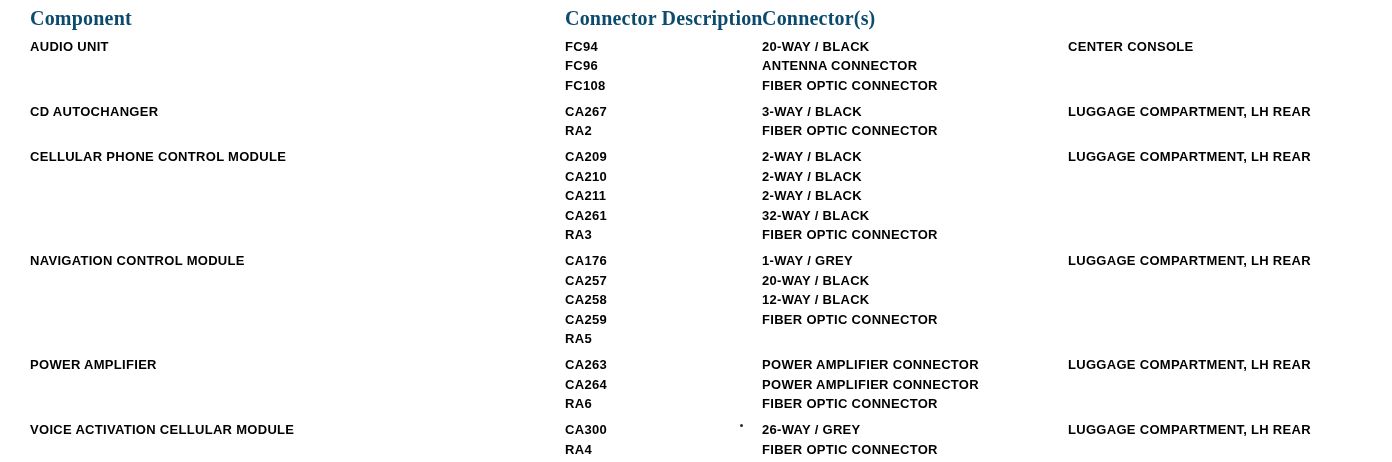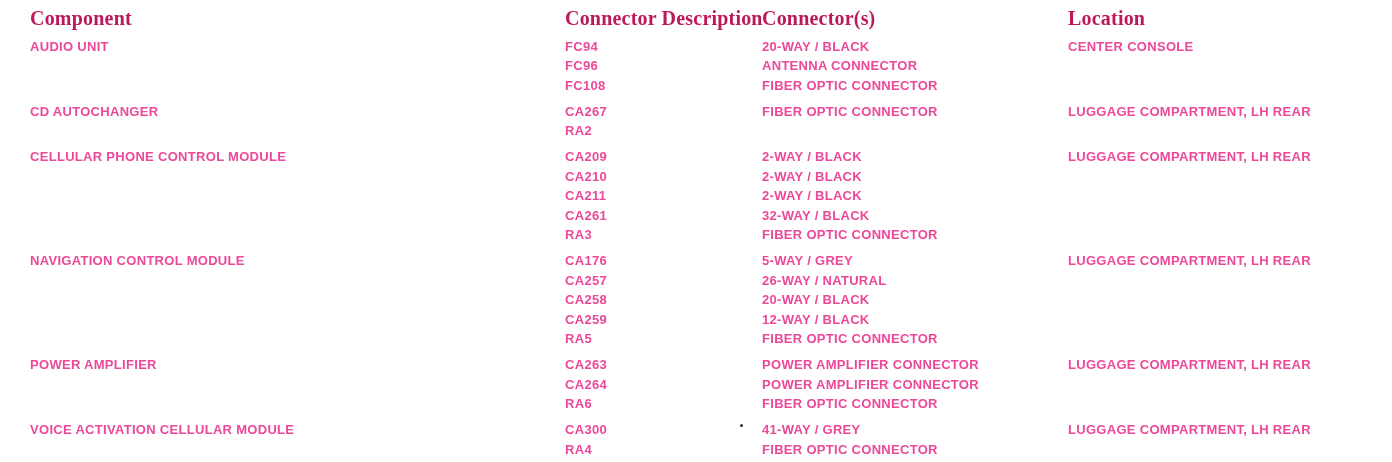--- a/index.html
+++ b/index.html
@@ -19,30 +19,30 @@
   .grid-row {
     display: grid;
     grid-template-columns: 535px 197px 306px 1fr;
     align-items: start;
   }
   .header-row {
     font-family: "Liberation Serif", serif;
     font-weight: 700;
     font-size: 20px;
     line-height: 24px;
-    color: #be185d;
+    color: #0c4a6e;
     letter-spacing: 0.2px;
   }
   .row-group {
     margin-top: 6.5px;
     font-family: "Liberation Sans", sans-serif;
     font-weight: 700;
     font-size: 13px;
     line-height: 19.5px;
-    color: #ec4899;
+    color: #000000;
     letter-spacing: 0.3px;
   }
   .row-group:first-of-type {
     margin-top: 9px;
   }
   .cell {
     white-space: nowrap;
   }
   .line {
     white-space: nowrap;
@@ -59,21 +59,20 @@
 </style>
 </head>
 <body>
 
 <div class="page">
 
   <div class="grid-row header-row">
     <div class="cell">Component</div>
     <div class="cell">Connector Description</div>
     <div class="cell">Connector(s)</div>
-    <div class="cell">Location</div>
   </div>
 
   <div class="grid-row row-group">
     <div class="cell">AUDIO UNIT</div>
     <div>
       <div class="line">FC94</div>
       <div class="line">FC96</div>
       <div class="line">FC108</div>
     </div>
     <div>
@@ -84,20 +83,21 @@
     <div class="cell">CENTER CONSOLE</div>
   </div>
 
   <div class="grid-row row-group">
     <div class="cell">CD AUTOCHANGER</div>
     <div>
       <div class="line">CA267</div>
       <div class="line">RA2</div>
     </div>
     <div>
+      <div class="line">3-WAY / BLACK</div>
       <div class="line">FIBER OPTIC CONNECTOR</div>
     </div>
     <div class="cell">LUGGAGE COMPARTMENT, LH REAR</div>
   </div>
 
   <div class="grid-row row-group">
     <div class="cell">CELLULAR PHONE CONTROL MODULE</div>
     <div>
       <div class="line">CA209</div>
       <div class="line">CA210</div>
@@ -118,22 +118,21 @@
   <div class="grid-row row-group">
     <div class="cell">NAVIGATION CONTROL MODULE</div>
     <div>
       <div class="line">CA176</div>
       <div class="line">CA257</div>
       <div class="line">CA258</div>
       <div class="line">CA259</div>
       <div class="line">RA5</div>
     </div>
     <div>
-      <div class="line">5-WAY / GREY</div>
-      <div class="line">26-WAY / NATURAL</div>
+      <div class="line">1-WAY / GREY</div>
       <div class="line">20-WAY / BLACK</div>
       <div class="line">12-WAY / BLACK</div>
       <div class="line">FIBER OPTIC CONNECTOR</div>
     </div>
     <div class="cell">LUGGAGE COMPARTMENT, LH REAR</div>
   </div>
 
   <div class="grid-row row-group">
     <div class="cell">POWER AMPLIFIER</div>
     <div>
@@ -149,21 +148,21 @@
     <div class="cell">LUGGAGE COMPARTMENT, LH REAR</div>
   </div>
 
   <div class="grid-row row-group">
     <div class="cell">VOICE ACTIVATION CELLULAR MODULE</div>
     <div>
       <div class="line">CA300</div>
       <div class="line">RA4</div>
     </div>
     <div>
-      <div class="line">41-WAY / GREY</div>
+      <div class="line">26-WAY / GREY</div>
       <div class="line">FIBER OPTIC CONNECTOR</div>
     </div>
     <div class="cell">LUGGAGE COMPARTMENT, LH REAR</div>
   </div>
 
   <div class="speck"></div>
 
 </div>
 
 </body></html>

